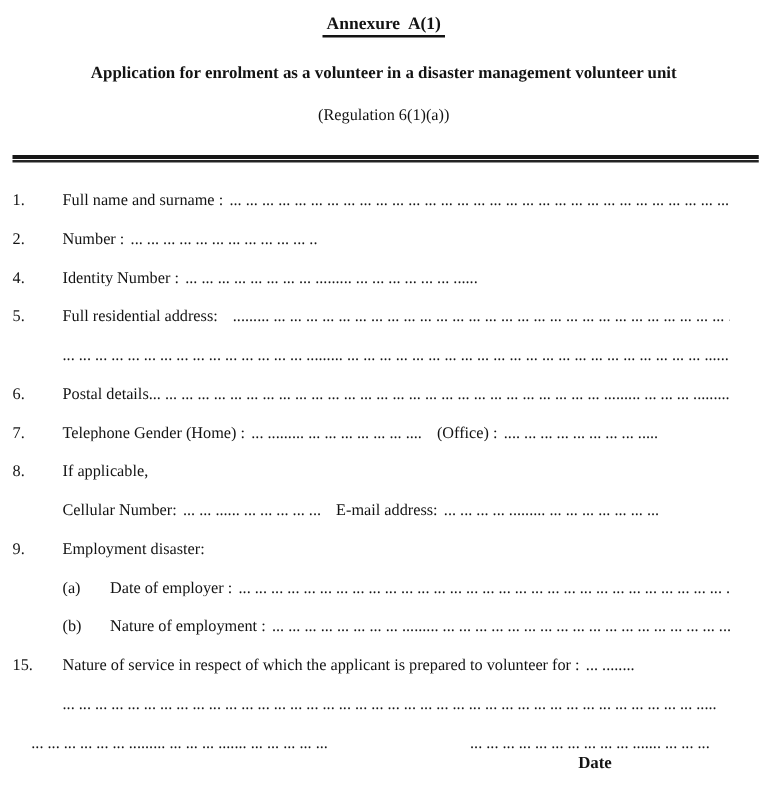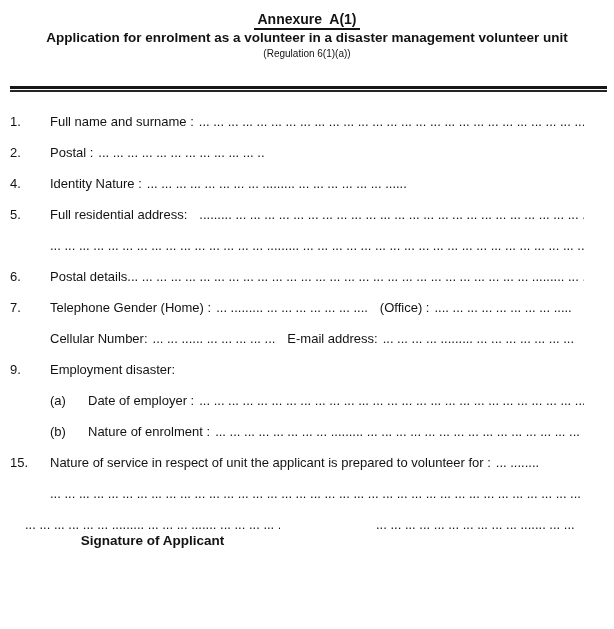--- a/index.html
+++ b/index.html
@@ -1,27 +1,27 @@
 <!DOCTYPE html>
 <html><head>
 <meta charset="utf-8">
 <style>
   html,body{margin:0;padding:0;background:#e8e8e8;}
   .page{
     width:614px;height:629px;background:#ffffff;color:#131313;
-    font-family:Liberation Sans, sans-serif;
+    font-family:Liberation Serif, serif;
     font-size:13px;line-height:15px;overflow:hidden;position:relative;margin:0 auto;
   }
   .annexure-wrap{text-align:center;padding-top:11px;}
   .annexure{
     display:inline-block;font-weight:bold;font-size:14px;line-height:17px;
     white-space:pre;border-bottom:2px solid #131313;padding:0 3px 0 3px;
   }
-  .title{text-align:center;font-weight:bold;font-size:13.5px;line-height:16px;margin-top:0;padding:0 14px;}
-  .regulation{text-align:center;font-size:10px;margin-top:0;}
+  .title{text-align:center;font-weight:bold;font-size:13.5px;line-height:16px;margin-top:20px;padding:0 14px;}
+  .regulation{text-align:center;font-size:13px;margin-top:18px;}
   .rule{
     margin:25px 7px 0 10px;height:6px;
     background:linear-gradient(to bottom,#161616 0,#161616 3px,#fbfbfb 3px,#fbfbfb 4px,#242424 4px,#242424 6px);
   }
   .form{margin:22px 30px 0 10px;}
   .row{white-space:nowrap;overflow:hidden;height:15px;margin-bottom:16px;}
   .num{display:inline-block;width:40px;}
   .subnum{display:inline-block;width:38px;}
   .dots{margin-left:5px;}
   .dots.nogap{margin-left:0;}
@@ -43,50 +43,51 @@
 
   <div class="title">Application for enrolment as a volunteer in a disaster management volunteer unit</div>
   <div class="regulation">(Regulation 6(1)(a))</div>
 
   <div class="rule"></div>
 
   <div class="form">
 
     <div class="row"><span class="num">1.</span><span>Full name and surname :</span><span class="dots">... ... ... ... ... ... ... ... ... ... ... ... ... ... ... ... ... ... ... ... ... ... ... ... ... ... ... ... ... ... ... ... ... ... ... ... ... ... ... ...</span></div>
 
-    <div class="row"><span class="num">2.</span><span>Postal :</span><span class="dots">... ... ... ... ... ... ... ... ... ... ... ..</span></div>
+    <div class="row"><span class="num">2.</span><span>Number :</span><span class="dots">... ... ... ... ... ... ... ... ... ... ... ..</span></div>
 
 
-    <div class="row"><span class="num">4.</span><span>Identity Nature :</span><span class="dots">... ... ... ... ... ... ... ... ......... ... ... ... ... ... ... ......</span></div>
+    <div class="row"><span class="num">4.</span><span>Identity Number :</span><span class="dots">... ... ... ... ... ... ... ... ......... ... ... ... ... ... ... ......</span></div>
 
     <div class="row"><span class="num">5.</span><span>Full residential address:</span><span class="dots g12">......... ... ... ... ... ... ... ... ... ... ... ... ... ... ... ... ... ... ... ... ... ... ... ... ... ... ... ... ... ... ... ... ... ... ... ... ... ....</span></div>
 
     <div class="row"><span class="num"></span><span class="dots nogap">... ... ... ... ... ... ... ... ... ... ... ... ... ... ... ......... ... ... ... ... ... ... ... ... ... ... ... ... ... ... ... ... ... ... ... ... ... ... ......</span></div>
 
     <div class="row"><span class="num">6.</span><span>Postal details</span><span class="dots nogap">... ... ... ... ... ... ... ... ... ... ... ... ... ... ... ... ... ... ... ... ... ... ... ... ... ... ... ... ......... ... ... ... ......... ... ....</span></div>
 
     <div class="row"><span class="num">7.</span><span>Telephone Gender (Home) :</span><span class="dots">... ......... ... ... ... ... ... ... ....</span><span class="mlbl">(Office) :</span><span class="dots">.... ... ... ... ... ... ... ... .....</span></div>
 
+    <div class="row"><span class="num">8.</span><span>If applicable,</span></div>
 
     <div class="row"><span class="num"></span><span>Cellular Number:</span><span class="dots">... ... ...... ... ... ... ... ...</span><span class="mlbl">E-mail address:</span><span class="dots">... ... ... ... ......... ... ... ... ... ... ... ...</span></div>
 
     <div class="row"><span class="num">9.</span><span>Employment disaster:</span></div>
 
     <div class="row"><span class="num"></span><span class="subnum">(a)</span><span>Date of employer :</span><span class="dots">... ... ... ... ... ... ... ... ... ... ... ... ... ... ... ... ... ... ... ... ... ... ... ... ... ... ... ... ... ... ... ... ... ... ... ... ... ... ... ...</span></div>
 
-    <div class="row"><span class="num"></span><span class="subnum">(b)</span><span>Nature of enrolment :</span><span class="dots">... ... ... ... ... ... ... ... ......... ... ... ... ... ... ... ... ... ... ... ... ... ... ... ... ... ... ... ... ... ... ... ... ... ... ... ... ... ... ...</span></div>
+    <div class="row"><span class="num"></span><span class="subnum">(b)</span><span>Nature of employment :</span><span class="dots">... ... ... ... ... ... ... ... ......... ... ... ... ... ... ... ... ... ... ... ... ... ... ... ... ... ... ... ... ... ... ... ... ... ... ... ... ... ... ...</span></div>
 
-    <div class="row"><span class="num">15.</span><span>Nature of service in respect of unit the applicant is prepared to volunteer for :</span><span class="dots">... ........</span></div>
+    <div class="row"><span class="num">15.</span><span>Nature of service in respect of which the applicant is prepared to volunteer for :</span><span class="dots">... ........</span></div>
 
     <div class="row"><span class="num"></span><span class="dots nogap">... ... ... ... ... ... ... ... ... ... ... ... ... ... ... ... ... ... ... ... ... ... ... ... ... ... ... ... ... ... ... ... ... ... ... ... ... ... ... .....</span></div>
 
   </div>
 
   <div class="footer">
     <div class="fcol sig-col">
       <div class="fdots">... ... ... ... ... ... ......... ... ... ... ....... ... ... ... ... ...</div>
-      <div class="flabel">Signature of Applicant</div>
     </div><div class="fcol date-col">
       <div class="fdots">... ... ... ... ... ... ... ... ... ... ....... ... ... ...</div>
+      <div class="flabel">Date</div>
     </div>
   </div>
 
 </div>
 
 </body></html>

